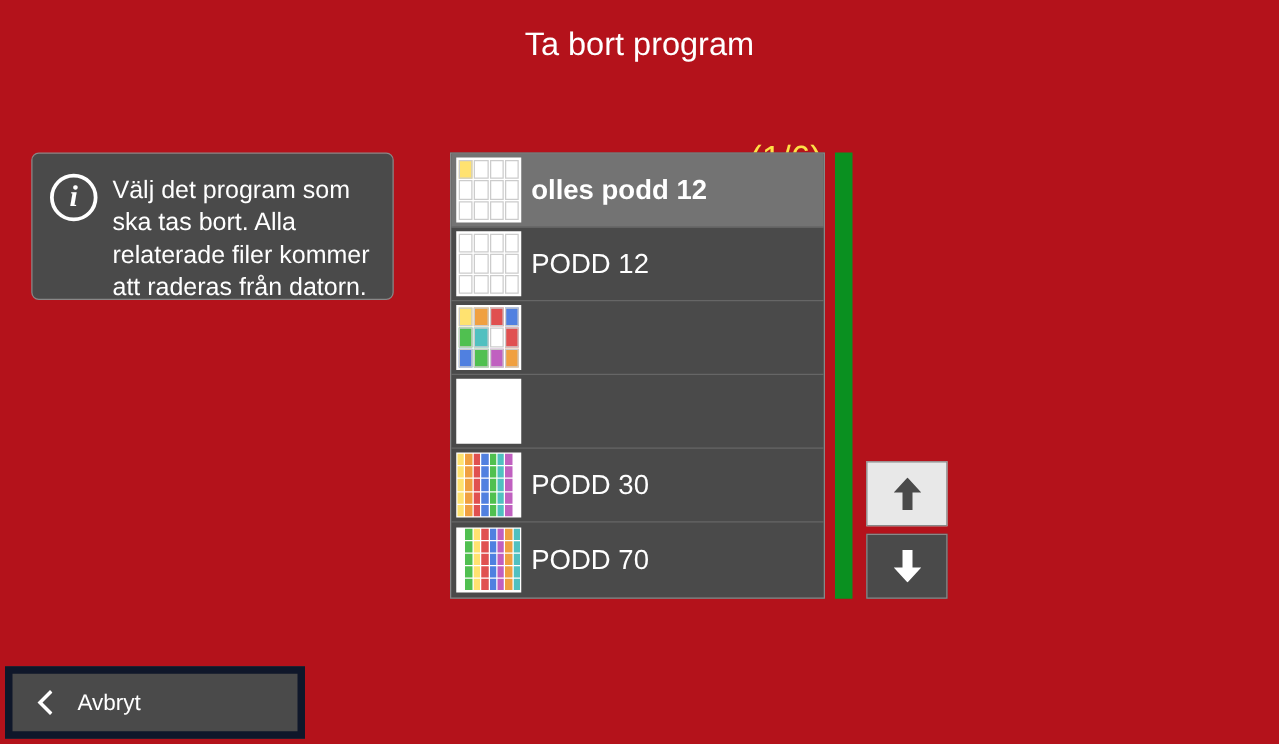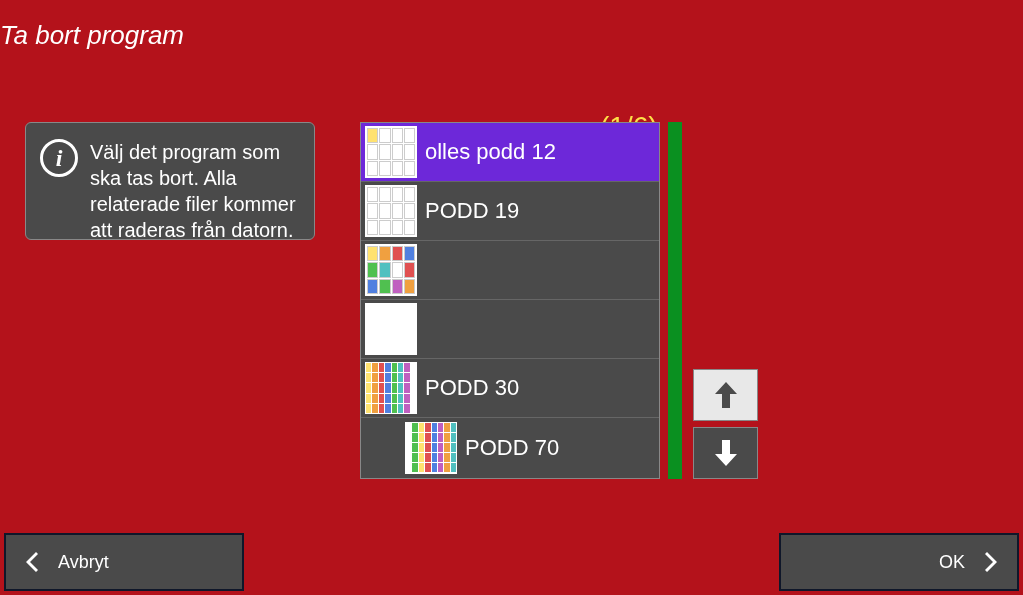--- a/index.html
+++ b/index.html
@@ -9,24 +9,23 @@
     }
     body {
       width: 1023px;
       height: 595px;
       background: #b4121b;
       font-family: Arial, sans-serif;
       position: relative;
       overflow: hidden;
     }
     .title {
-      text-align: left;
+      text-align: center;
       color: #fff;
       font-size: 26px;
-      font-style: italic;
       padding-top: 20px;
       font-family: 'Segoe Script', cursive, Arial;
     }
     .info-box {
       position: absolute;
       left: 25px;
       top: 122px;
       width: 290px;
       height: 118px;
       background: #4a4a4a;
@@ -78,24 +77,24 @@
     .list-item {
       width: 100%;
       height: 59px;
       display: flex;
       align-items: center;
       border-bottom: 1px solid #666;
       cursor: pointer;
     }
     .list-item:last-child {
       border-bottom: none;
-      padding-left: 40px;
     }
     .list-item.selected {
-      background: #6d28d9;
+      background: #737373;
+      font-weight: bold;
     }
     .thumb {
       width: 52px;
       height: 52px;
       margin: 0 4px;
       background: #fff;
       flex-shrink: 0;
       position: relative;
       overflow: hidden;
     }
@@ -172,21 +171,21 @@
       left: 0;
       width: 100%;
       height: 65px;
     }
     .btn-cancel, .btn-ok {
       position: absolute;
       top: 0;
       width: 240px;
       height: 58px;
       background: #4a4a4a;
-      border: 2px solid #0f172a;
+      border: 6px solid #0f172a;
       display: flex;
       align-items: center;
       color: #fff;
       font-size: 18px;
       cursor: pointer;
       padding: 0 18px;
     }
     .btn-cancel {
       left: 4px;
       bottom: 4px;
@@ -249,21 +248,21 @@
           <div class="thumb-cell w"></div>
           <div class="thumb-cell w"></div>
           <div class="thumb-cell w"></div>
           <div class="thumb-cell w"></div>
           <div class="thumb-cell w"></div>
           <div class="thumb-cell w"></div>
           <div class="thumb-cell w"></div>
           <div class="thumb-cell w"></div>
         </div>
       </div>
-      <span class="item-label">PODD 19</span>
+      <span class="item-label">PODD 12</span>
     </div>
     <div class="list-item">
       <div class="thumb">
         <div class="thumb-grid">
           <div class="thumb-cell y"></div>
           <div class="thumb-cell o"></div>
           <div class="thumb-cell r"></div>
           <div class="thumb-cell b"></div>
           <div class="thumb-cell g"></div>
           <div class="thumb-cell c"></div>
@@ -432,19 +431,13 @@
   </svg>
 </div>
 
 <div class="bottom-bar">
   <div class="btn-cancel">
     <svg class="chevron" viewBox="0 0 14 20" fill="#fff">
       <path d="M12 0 L2 10 L12 20 L14 18 L6 10 L14 2 Z"></path>
     </svg>
     <span>Avbryt</span>
   </div>
-  <div class="btn-ok">
-    <span>OK</span>
-    <svg class="chevron" viewBox="0 0 14 20" fill="#fff">
-      <path d="M2 0 L12 10 L2 20 L0 18 L8 10 L0 2 Z"></path>
-    </svg>
-  </div>
 </div>
 
 </body></html>

